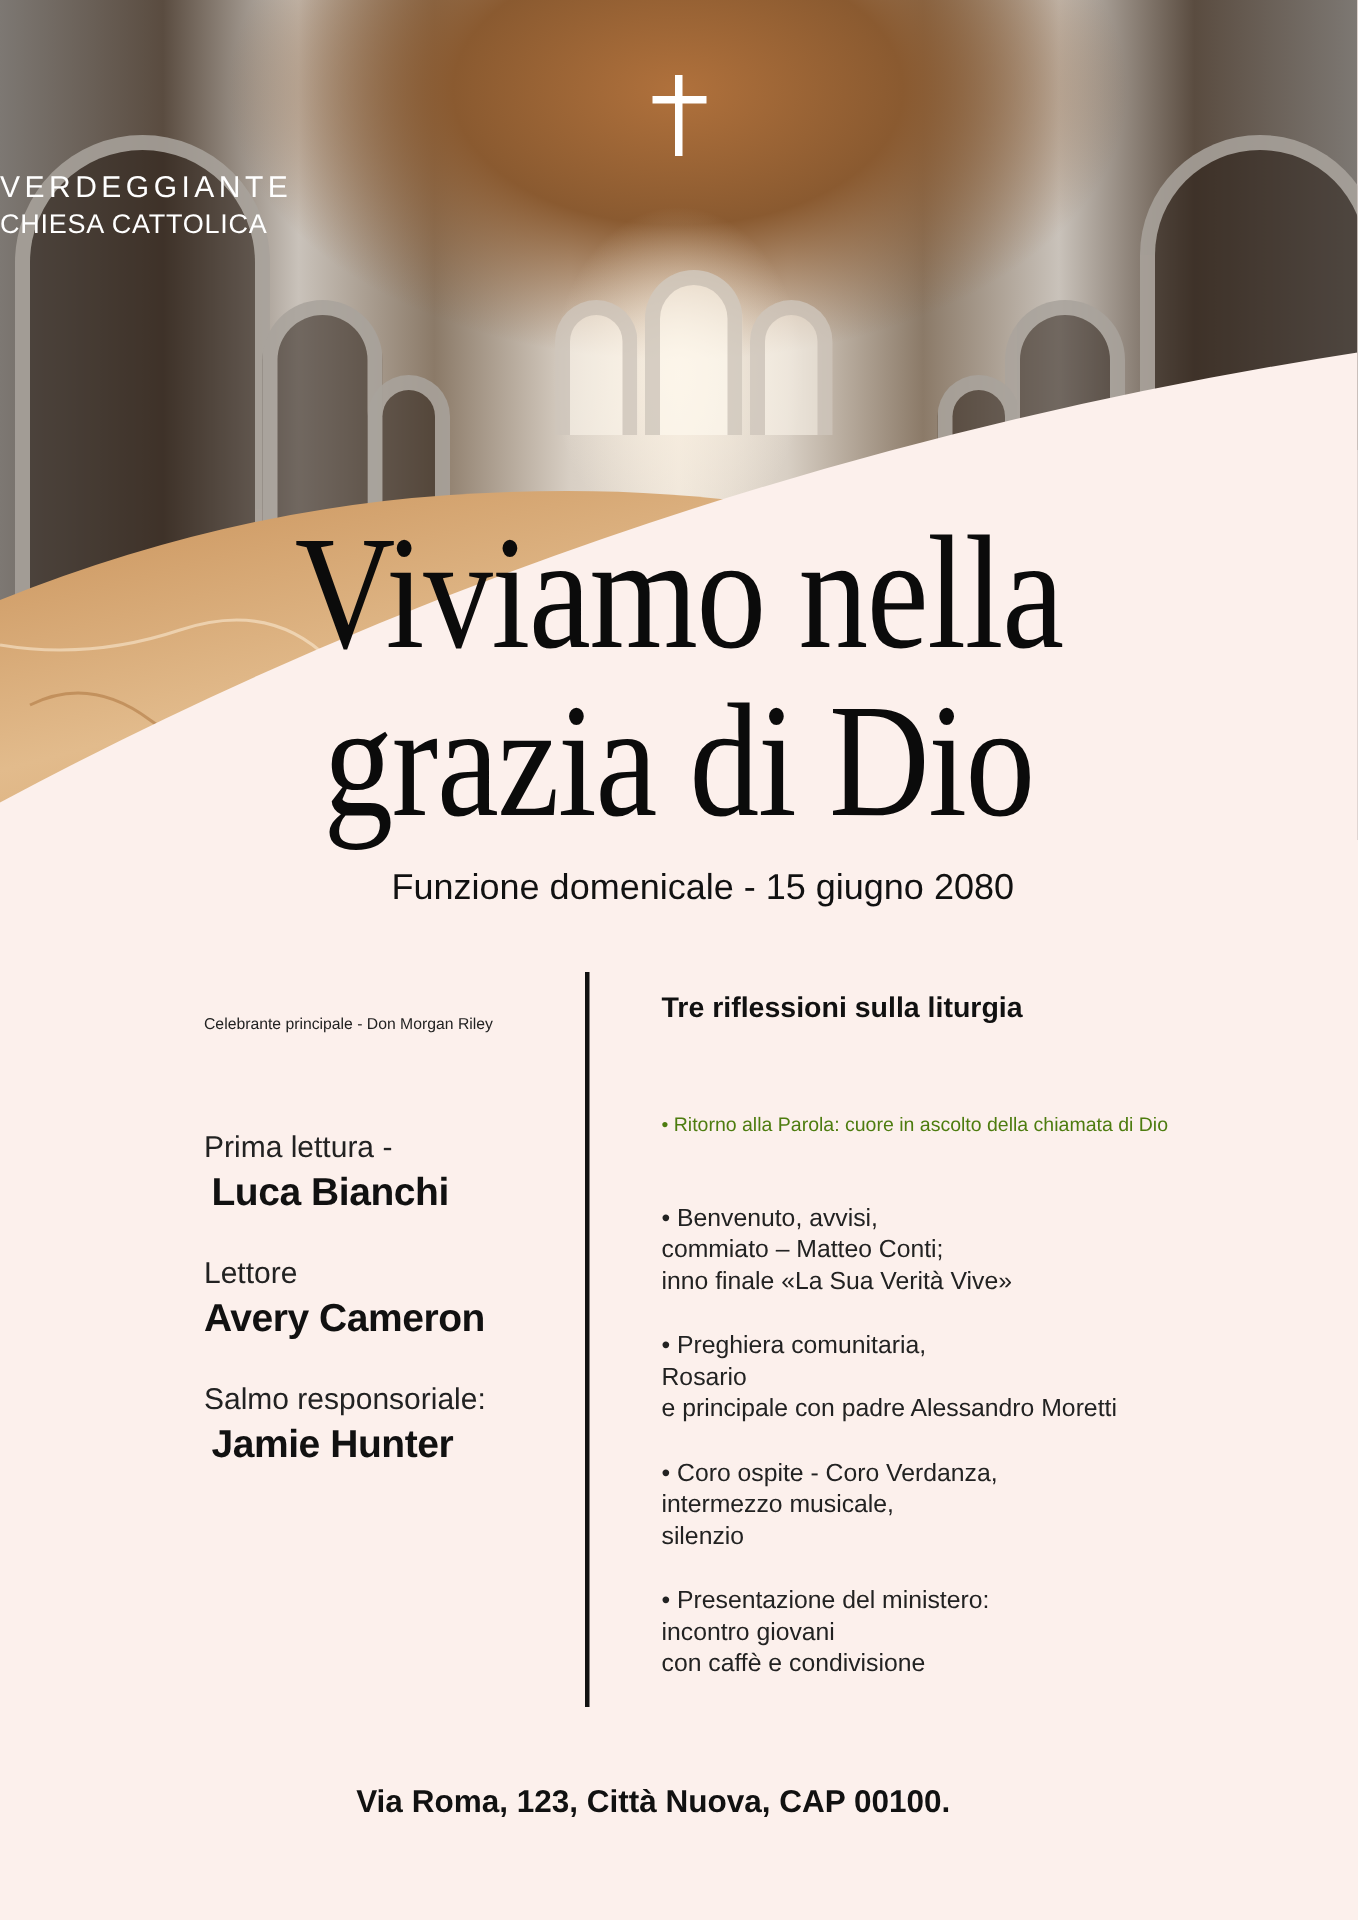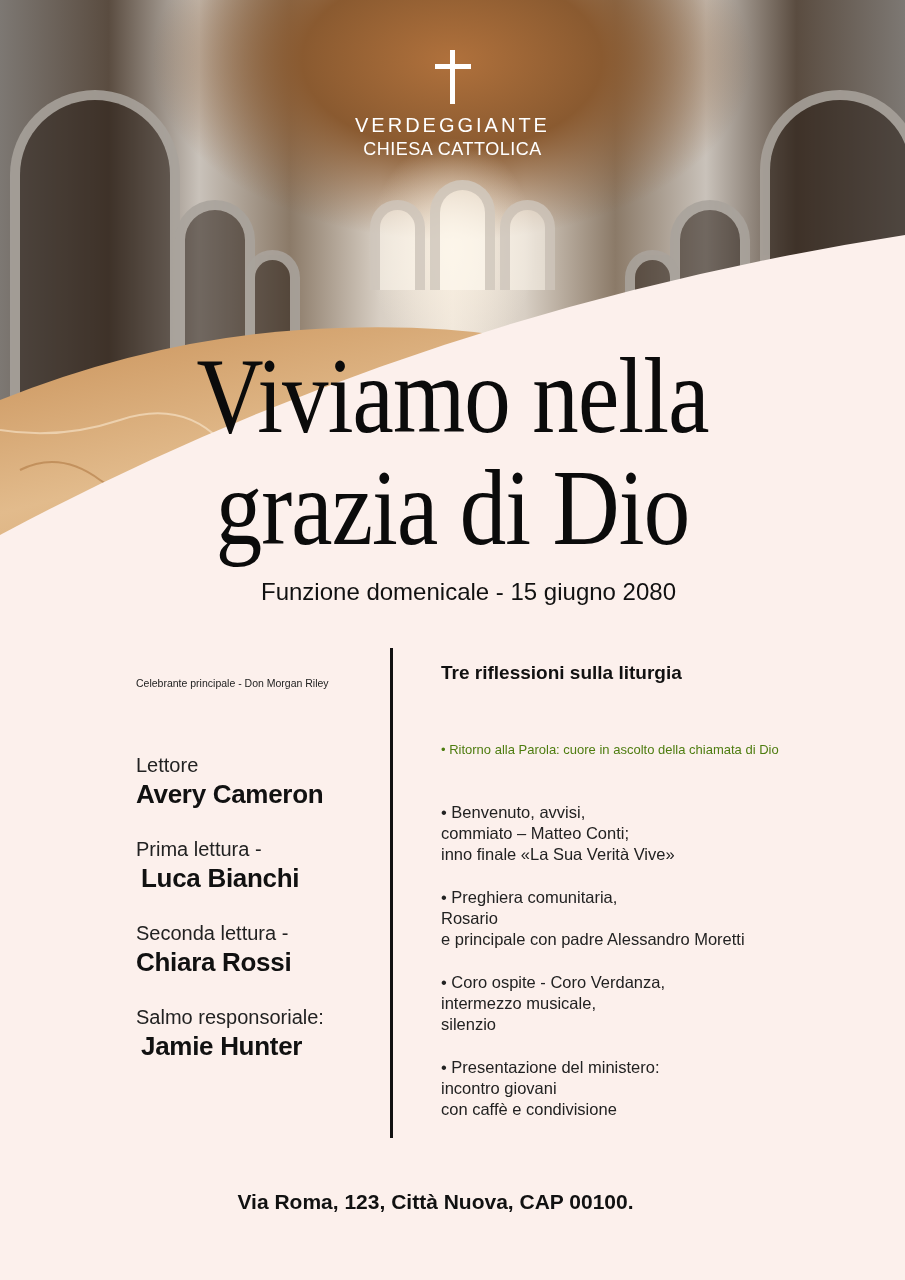--- a/index.html
+++ b/index.html
@@ -7,21 +7,21 @@
   .hero { position:absolute; left:0; top:0; width:905px; height:560px; overflow:hidden;
     background:
       radial-gradient(ellipse 120px 160px at 452px 250px, rgba(250,240,225,0.85), rgba(250,240,225,0) 70%),
       radial-gradient(ellipse 300px 180px at 452px 60px, #b0713c 0%, #8a5a30 50%, rgba(138,90,48,0) 100%),
       linear-gradient(90deg, #7d7873 0%, #5a4c40 12%, #c9c2ba 22%, #8b7a68 32%, #d8cfc4 42%, #efe6da 50%, #d8cfc4 58%, #8b7a68 68%, #c9c2ba 78%, #5a4c40 88%, #7d7873 100%);
   }
   .arch { position:absolute; border:10px solid rgba(200,195,188,0.7); border-bottom:none; border-radius:120px 120px 0 0; }
   .arch.dark { background:rgba(40,30,22,0.55); }
   .marble { position:absolute; left:0; top:0; width:905px; height:560px; }
   .cream { position:absolute; left:0; top:0; width:905px; height:1280px; }
-  .logo { position:absolute; left:0; width:905px; top:50px; text-align:center; color:#fff; }
+  .logo { position:absolute; left:0; width:905px; top:50px; color:#fff; }
   .cross { position:relative; width:40px; height:56px; margin:0 auto; }
   .cross .v { position:absolute; left:17px; top:0; width:5px; height:54px; background:#fff; }
   .cross .h { position:absolute; left:2px; top:14px; width:36px; height:5px; background:#fff; }
   .brand { font-size:20px; letter-spacing:3px; margin-top:8px; font-weight:normal; }
   .brand-sub { font-size:18px; letter-spacing:0.5px; margin-top:2px; }
   .title { position:absolute; left:0; width:905px; top:340px; text-align:center; font-family:"Liberation Serif", serif; font-size:108px; line-height:112px; color:#0b0b0b; transform:scaleX(0.86); transform-origin:center top; letter-spacing:-1px; }
   .subtitle { position:absolute; left:0; width:905px; top:578px; text-align:center; font-size:24px; color:#111;margin-left:16px; }
   .celebrant { position:absolute; left:136px; top:677px; font-size:10.5px; color:#222; }
   .divider { position:absolute; left:390px; top:648px; width:3px; height:490px; background:#111; }
   .roles { position:absolute; left:136px; top:752px; width:240px; }
@@ -83,30 +83,26 @@
 </div>
 
 <div class="subtitle">Funzione domenicale - 15 giugno 2080</div>
 
 <div class="celebrant">Celebrante principale - Don Morgan Riley</div>
 
 <div class="divider"></div>
 
 <div class="roles">
   <div class="role">
-    <div class="role-label">Lettore</div>
-    <div class="role-name">Avery Cameron</div>
-  </div>
-  <div class="role">
     <div class="role-label">Prima lettura -</div>
     <div class="role-name indent">Luca Bianchi</div>
   </div>
   <div class="role">
-    <div class="role-label">Seconda lettura -</div>
-    <div class="role-name">Chiara Rossi</div>
+    <div class="role-label">Lettore</div>
+    <div class="role-name">Avery Cameron</div>
   </div>
   <div class="role">
     <div class="role-label">Salmo responsoriale:</div>
     <div class="role-name indent">Jamie Hunter</div>
   </div>
 </div>
 
 <div class="refl-title">Tre riflessioni sulla liturgia</div>
 
 <div class="refl-list">

